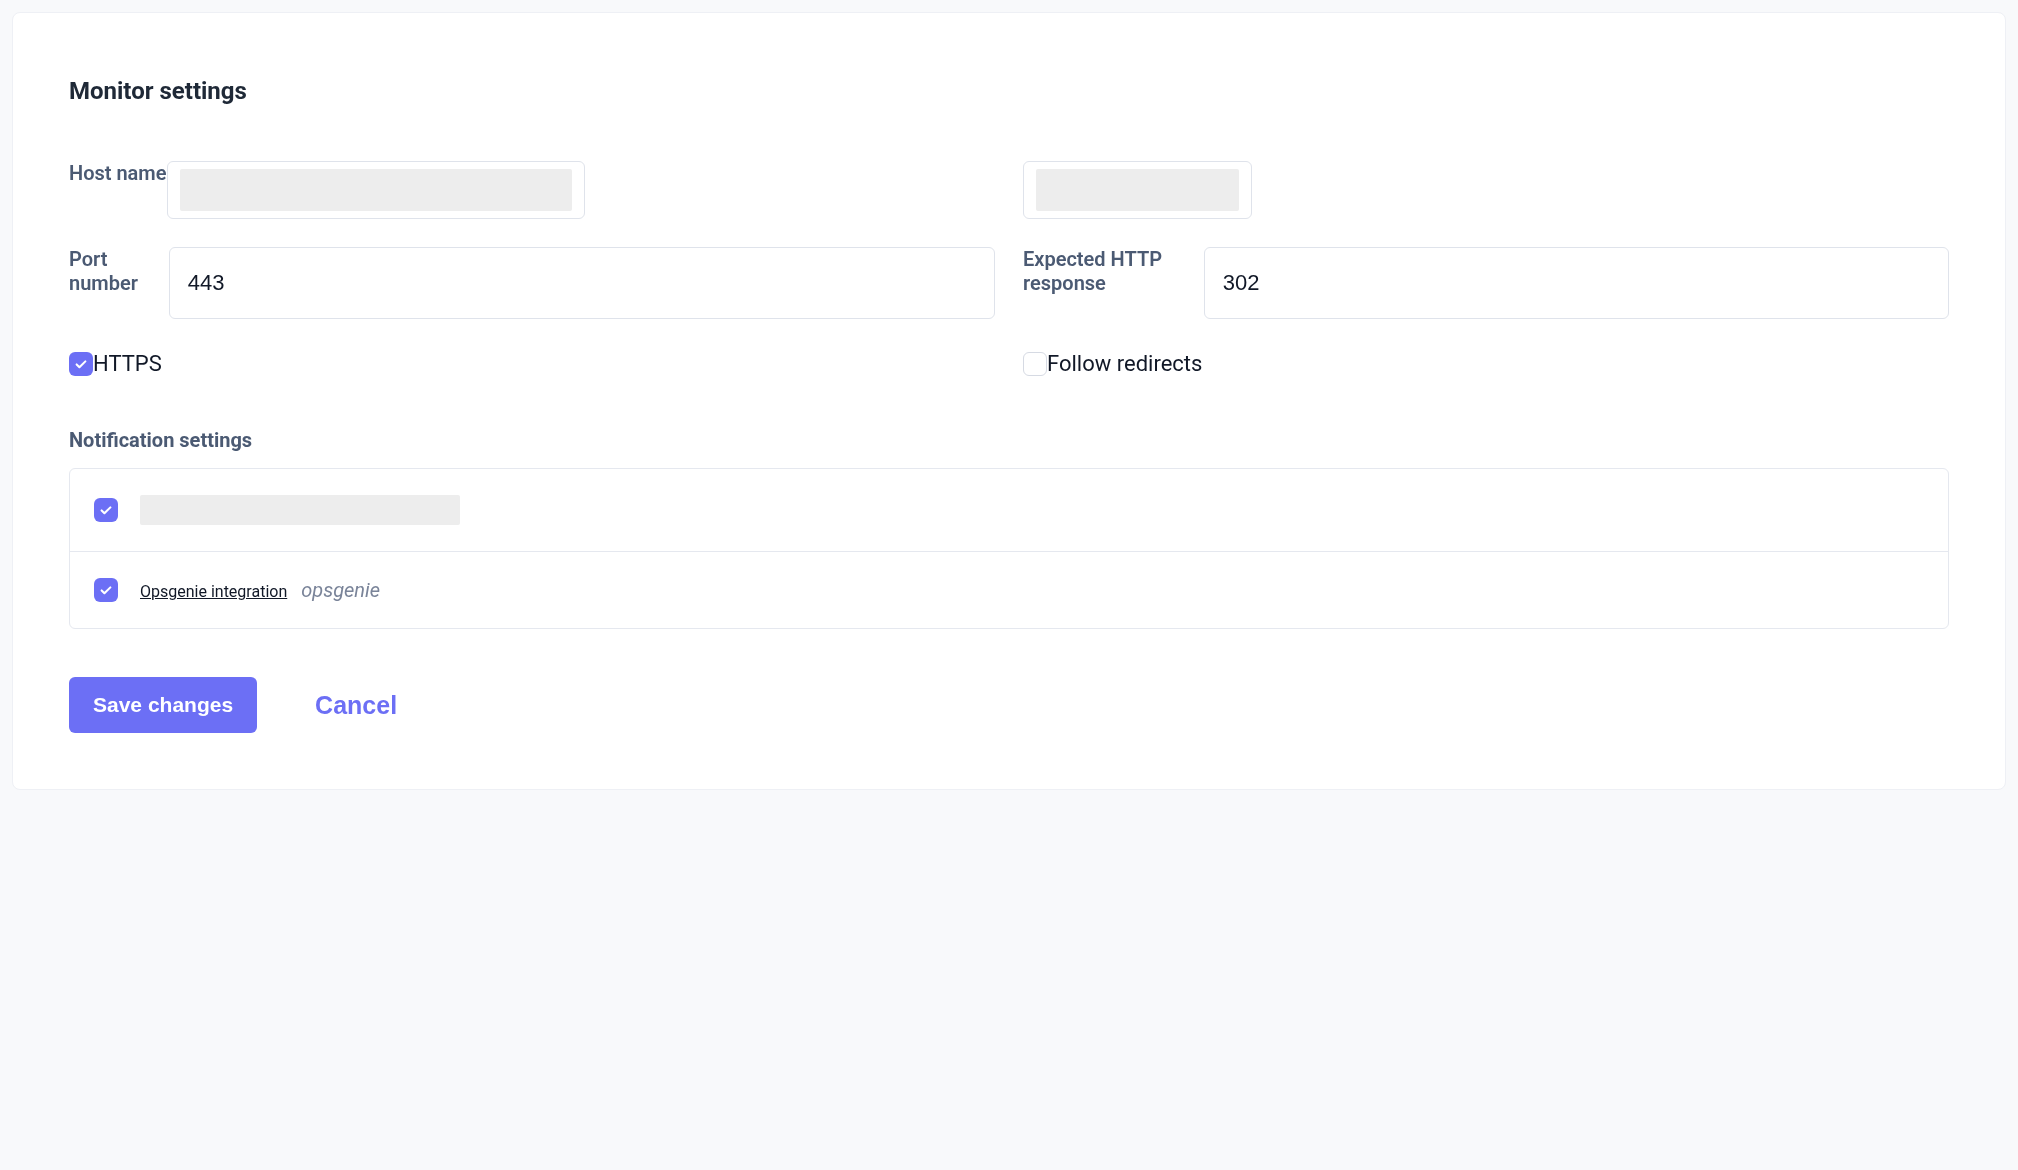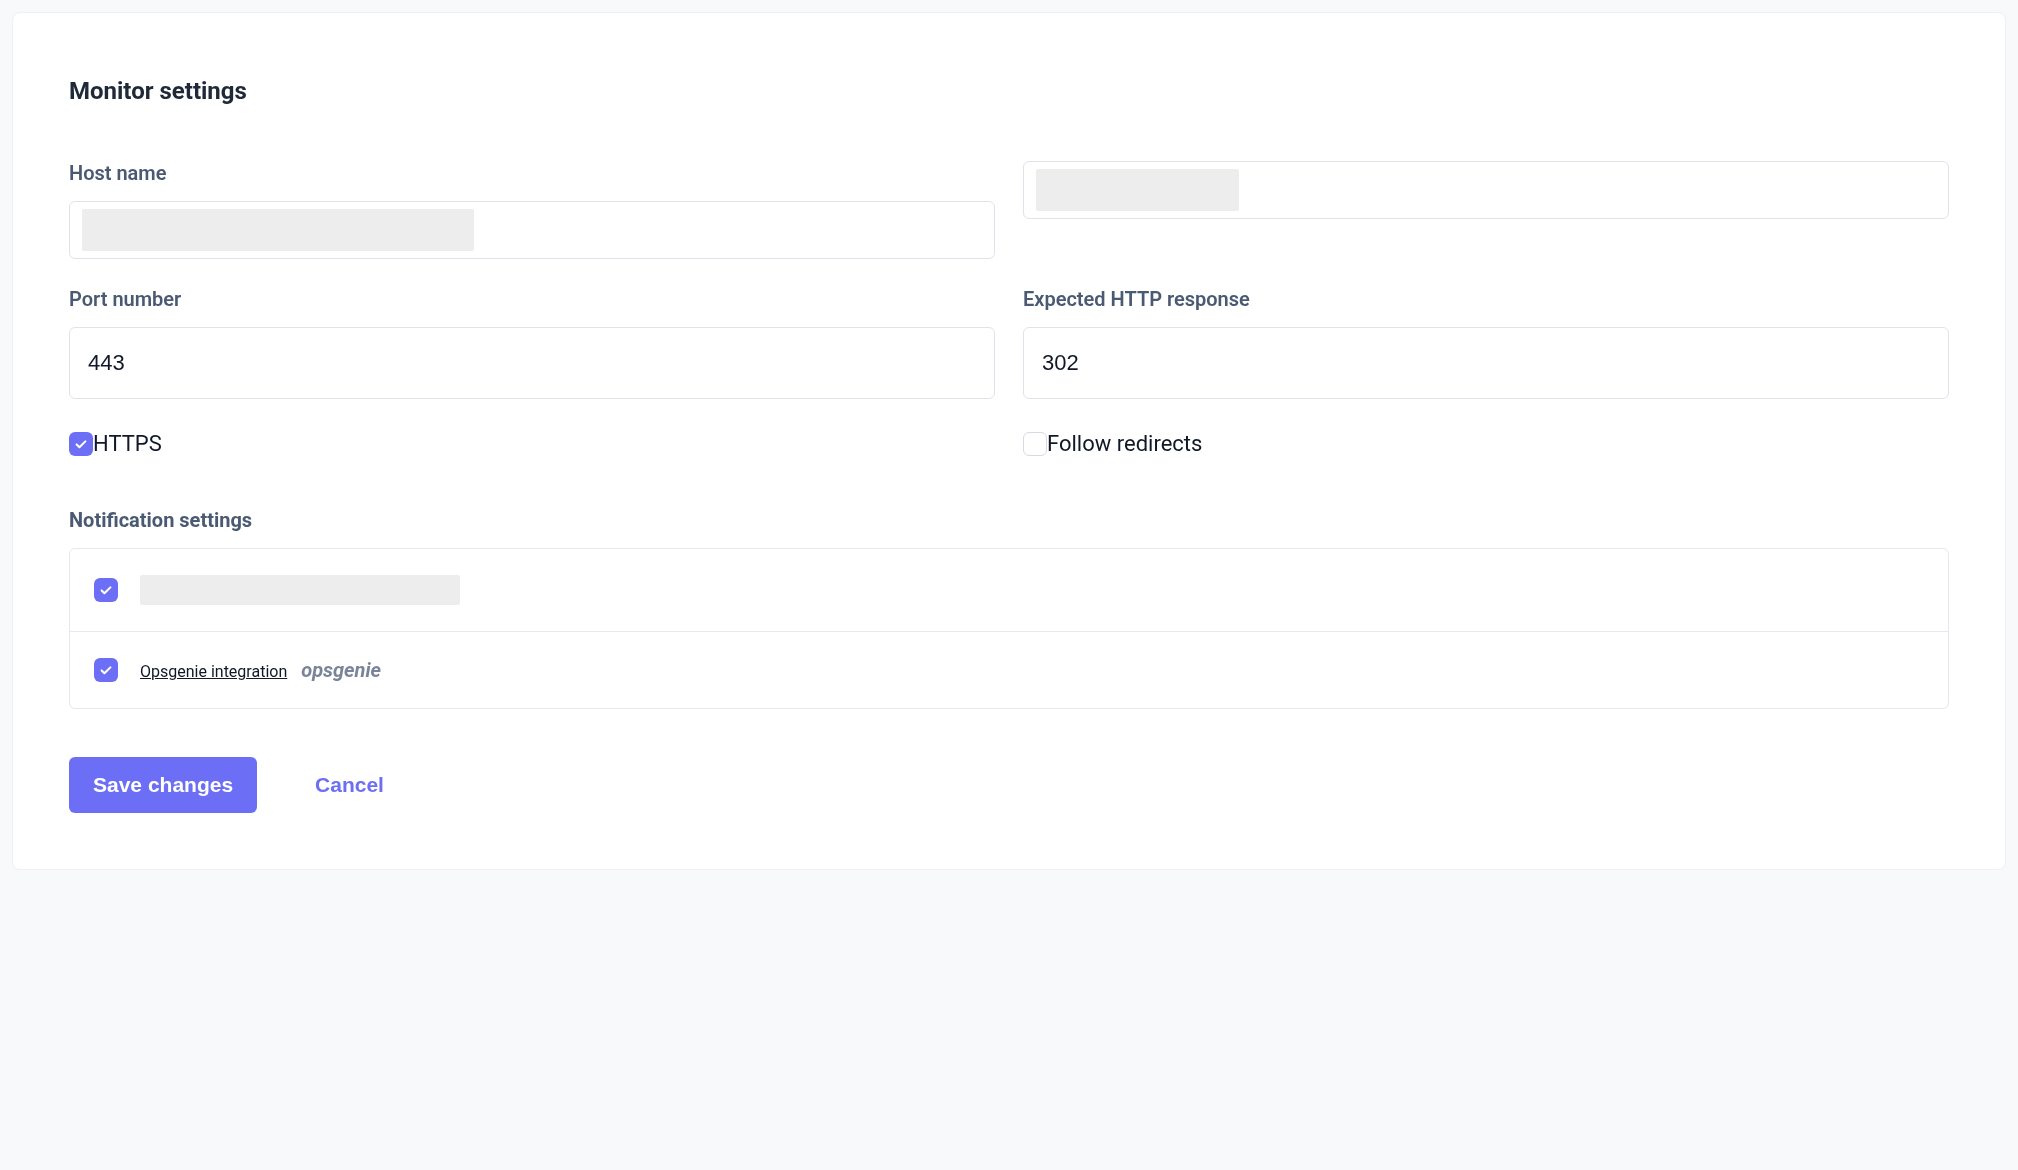--- a/index.html
+++ b/index.html
@@ -26,21 +26,21 @@
       margin-bottom: 56px;
     }
     .form-grid {
       display: grid;
       grid-template-columns: 1fr 1fr;
       column-gap: 28px;
       row-gap: 0;
     }
     .form-group {
       display: flex;
-      flex-direction: column;
+      flex-direction: row;
       margin-bottom: 28px;
     }
     .label {
       font-size: 20px;
       font-weight: 600;
       color: #4b5a73;
       margin-bottom: 16px;
     }
     .input {
       width: 100%;
@@ -133,21 +133,20 @@
     .notif-label {
       font-size: 16px;
       color: #111827;
       text-decoration: underline;
     }
     .notif-sub {
       font-size: 20px;
       font-style: italic;
       color: #7a8499;
       margin-left: 10px;
-      font-weight: bold;
     }
     .button-row {
       display: flex;
       align-items: center;
       gap: 58px;
       margin-top: 48px;
     }
     .btn-primary {
       background: #6c6ff5;
       color: #ffffff;
@@ -155,21 +154,21 @@
       border-radius: 6px;
       padding: 16px 24px;
       font-size: 21px;
       font-weight: 600;
       cursor: pointer;
     }
     .btn-link {
       background: none;
       border: none;
       color: #6c6ff5;
-      font-size: 21px;
+      font-size: 25px;
       font-weight: 600;
       cursor: pointer;
     }
   </style>
 </head>
 <body>
 
 <div class="card">
   <h1 class="page-title">Monitor settings</h1>
 

